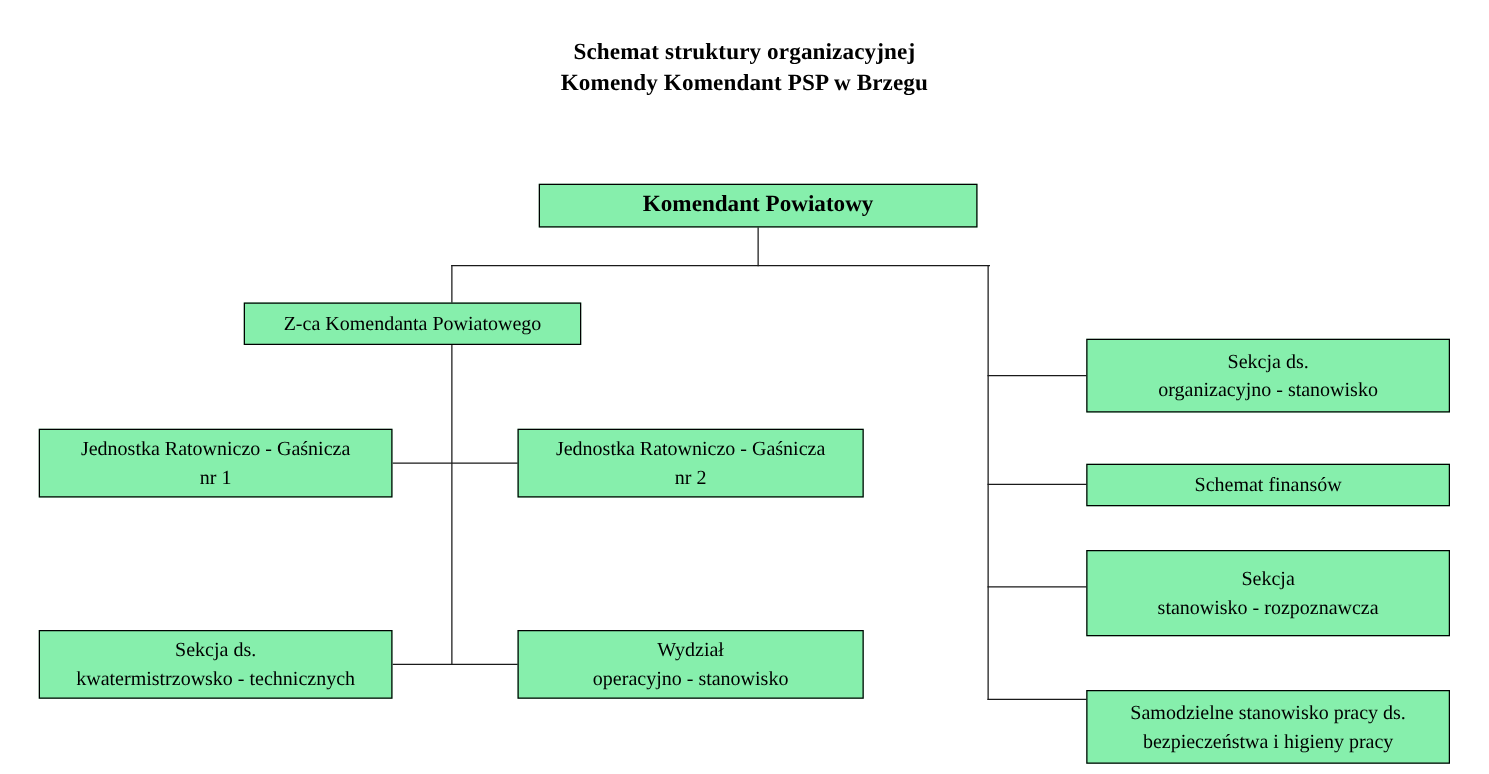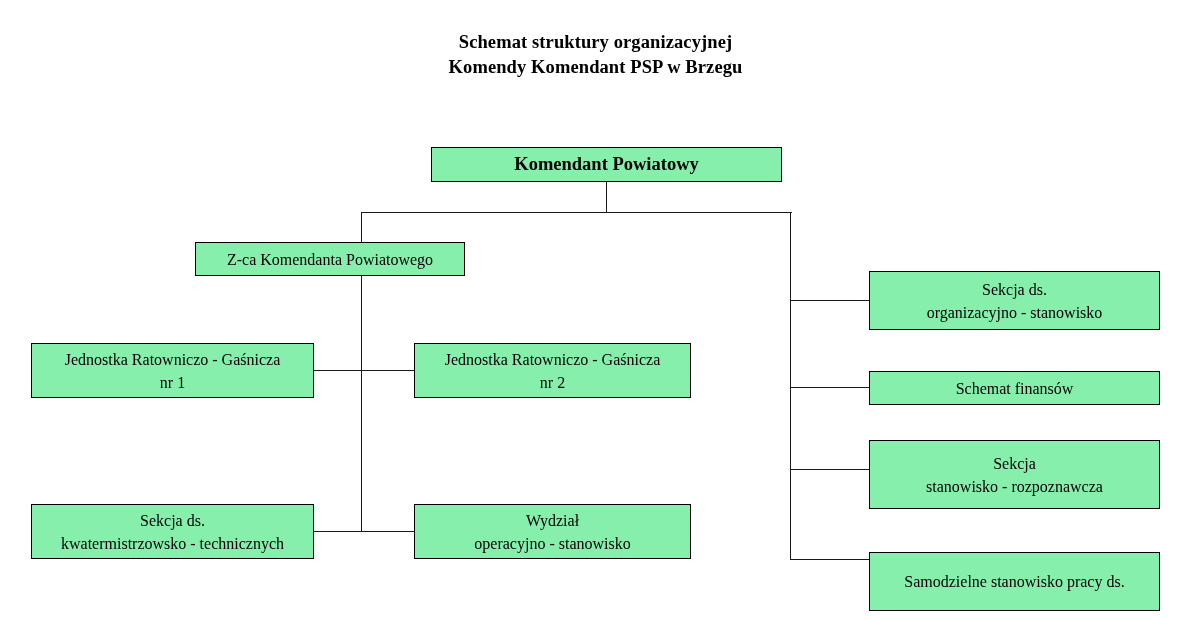--- a/index.html
+++ b/index.html
@@ -125,15 +125,16 @@
     <span class="ln">Schemat finansów</span>
   </div>
 
   <div class="node" style="left:869px; top:440px; width:291px; height:69px;">
     <span class="ln">Sekcja</span>
     <span class="ln">stanowisko - rozpoznawcza</span>
   </div>
 
   <div class="node" style="left:869px; top:530px; width:291px; height:59px;margin-top:22px;">
     <span class="ln">Samodzielne stanowisko pracy ds.</span>
+    <span class="ln">bezpieczeństwa i higieny pracy</span>
   </div>
 
 </div>
 
 </body></html>

